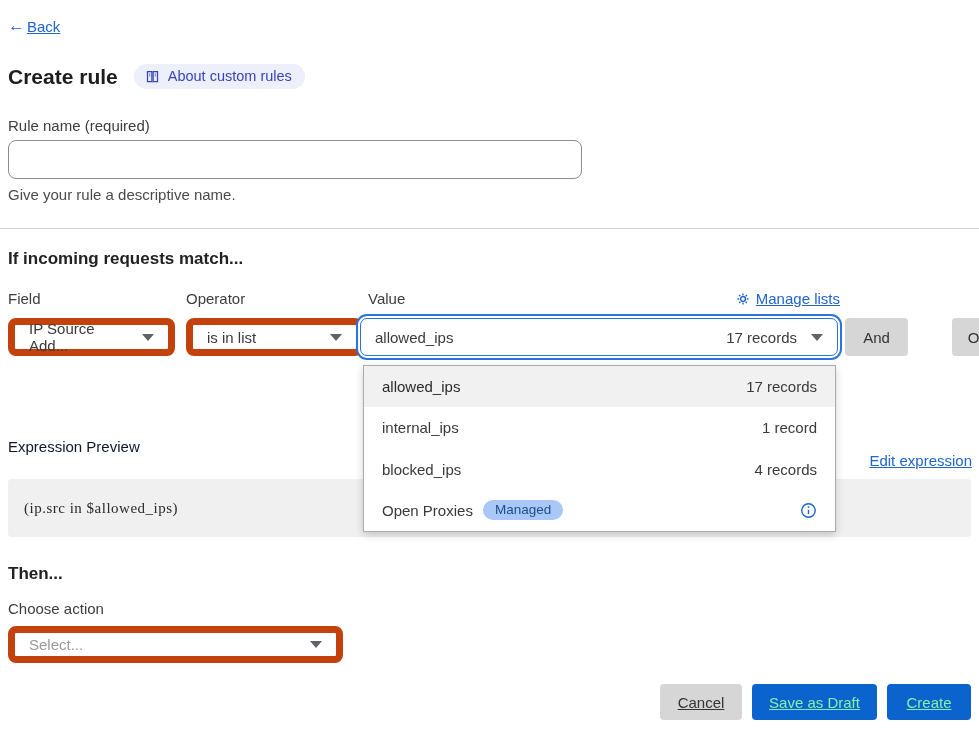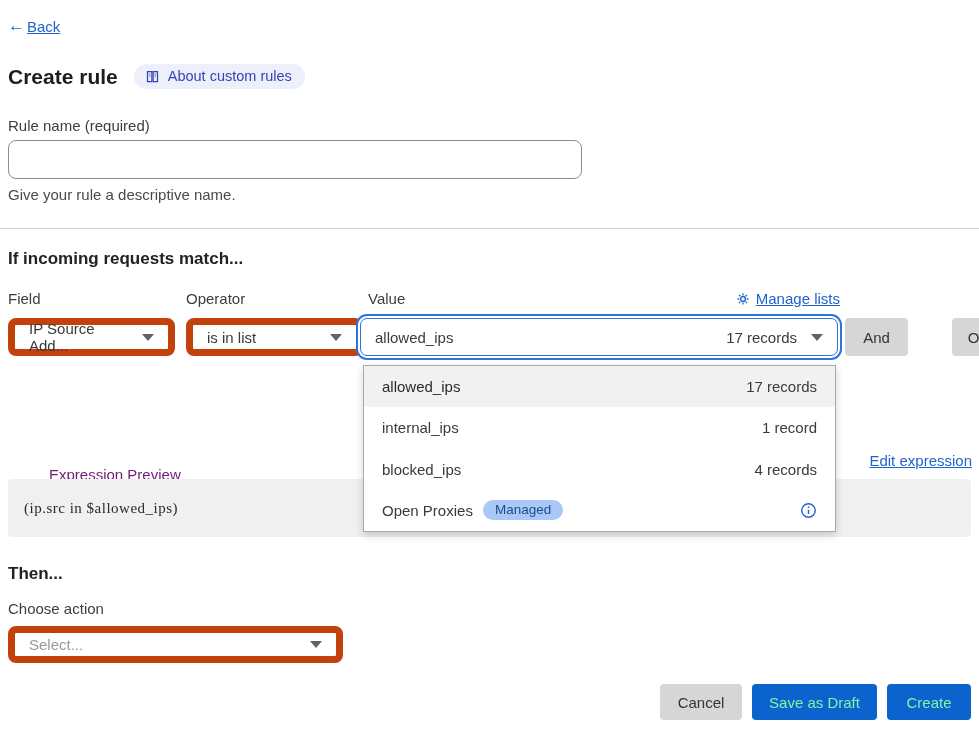--- a/index.html
+++ b/index.html
@@ -54,32 +54,32 @@
 
   .dropdown { position:absolute; top:365px; left:363px; width:473px; height:167px; background:#fff;
     border:1px solid #ababab; box-shadow:0 3px 8px rgba(0,0,0,0.18); z-index:5; display:flex; flex-direction:column; }
   .dd-row { flex:1; display:flex; align-items:center; padding:0 18px; font-size:15px; color:#3a3a3a; cursor:pointer; }
   .dd-row.selected { background:#f1f1f1; color:#2b2b2b; }
   .dd-row .name { flex:0 0 auto; }
   .dd-row .spacer { flex:1; }
   .dd-row .meta { color:#3a3a3a; }
   .managed-pill { background:#a9c8f7; color:#1d4e89; font-size:13.5px; border-radius:12px; padding:2px 12px 3px; margin-left:10px; }
 
-  .expr-label { position:absolute; top:466px; left:8px; font-size:15px; color:#701a75;margin-left:41px; }
+  .expr-label { position:absolute; top:438px; left:8px; font-size:15px; color:#0f172a; }
   .edit-expression { position:absolute; top:452px; right:7px; }
   .code-box { position:absolute; top:479px; left:8px; width:963px; height:58px; background:#f0f0f0;
     border-radius:4px; display:flex; align-items:center; padding:0 16px; }
   .code-box code { font-family:Liberation Serif, serif; font-size:15px; color:#2a2a2a; letter-spacing:0.5px; }
 
   .then-heading { position:absolute; top:564px; left:8px; }
   .action-label { position:absolute; top:600px; left:8px; }
   .select-action { position:absolute; top:626px; left:8px; width:335px; height:37px; top:626px; }
   .select-action .placeholder { color:#9a9a9a; }
 
-  .footer-btn { position:absolute; top:684px; height:36px; }
+  .footer-btn { position:absolute; top:684px; height:36px;text-decoration:underline; }
   .btn-cancel { left:660px; width:82px; }
   .btn-save { left:752px; width:125px; }
   .btn-deploy { left:887px; width:84px; }
 
   .icon-svg { display:block; }
 </style>
 </head>
 <body>
 
 <div class="page">

